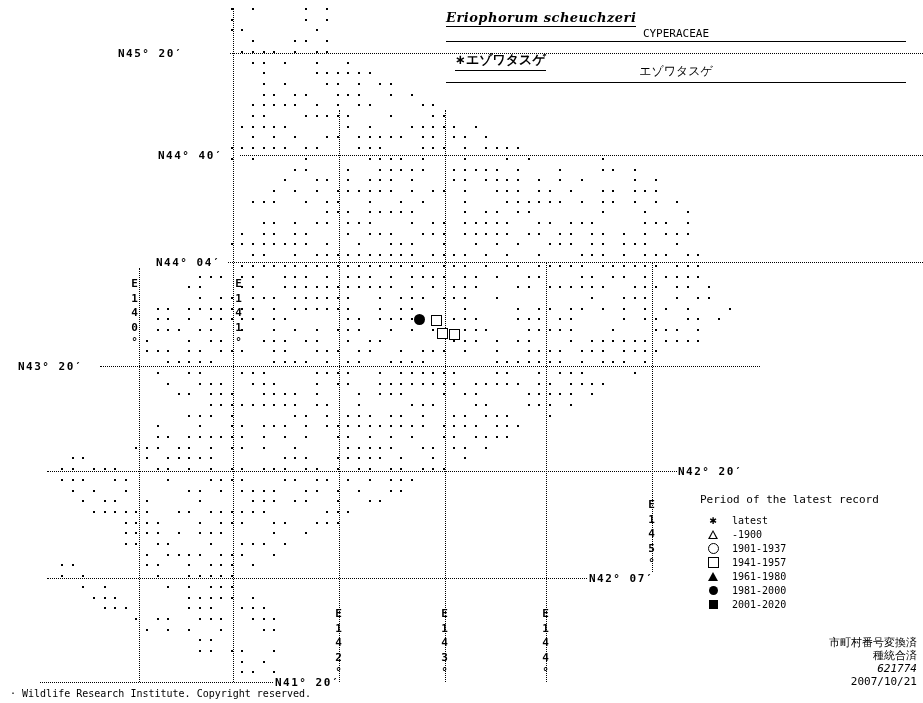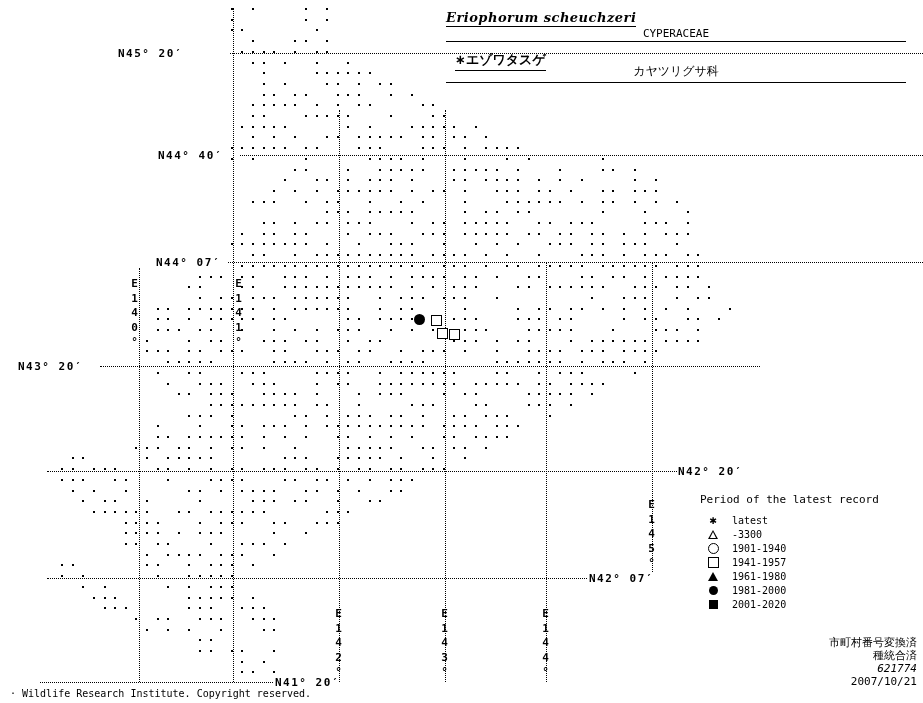--- a/index.html
+++ b/index.html
@@ -124,40 +124,40 @@
   #footer-right .jp{font-family:"DejaVu Sans", sans-serif;font-size:11px;}
   #footer-right .num{font-family:"DejaVu Sans Mono", monospace;font-style:italic;}
   #footer-right .date{font-family:"DejaVu Sans Mono", monospace;}
 </style>
 </head>
 <body>
 
 <div class="abs" id="title-sci">Eriophorum scheuchzeri</div>
 <div class="abs" id="family-latin">CYPERACEAE</div>
 <div class="abs" id="title-jp">∗エゾワタスゲ</div>
-<div class="abs" id="family-jp">カヤツリグサ科</div>
+<div class="abs" id="family-jp">エゾワタスゲ</div>
 
 <div class="abs grid-h" style="left:230px;top:53px;width:693px;"></div>
 <div class="abs grid-h" style="left:240px;top:155px;width:683px;"></div>
 <div class="abs grid-h" style="left:228px;top:262px;width:695px;"></div>
 <div class="abs grid-h" style="left:100px;top:366px;width:660px;"></div>
 <div class="abs grid-h" style="left:47px;top:471px;width:630px;"></div>
 <div class="abs grid-h" style="left:47px;top:578px;width:540px;"></div>
 <div class="abs grid-h" style="left:40px;top:682px;width:233px;"></div>
 
 <div class="abs grid-v" style="left:139px;top:268px;height:414px;"></div>
 <div class="abs grid-v" style="left:233px;top:8px;height:674px;"></div>
 <div class="abs grid-v" style="left:339px;top:110px;height:572px;"></div>
 <div class="abs grid-v" style="left:445px;top:110px;height:572px;"></div>
 <div class="abs grid-v" style="left:546px;top:262px;height:420px;"></div>
 <div class="abs grid-v" style="left:652px;top:262px;height:310px;"></div>
 
 <div class="abs lat-label" style="left:118px;top:47px;">N45° 20′</div>
 <div class="abs lat-label" style="left:158px;top:149px;">N44° 40′</div>
-<div class="abs lat-label" style="left:156px;top:256px;">N44° 07′</div>
+<div class="abs lat-label" style="left:156px;top:256px;">N44° 04′</div>
 <div class="abs lat-label" style="left:18px;top:360px;">N43° 20′</div>
 <div class="abs lat-label" style="left:678px;top:465px;">N42° 20′</div>
 <div class="abs lat-label" style="left:589px;top:572px;">N42° 07′</div>
 <div class="abs lat-label" style="left:275px;top:676px;">N41° 20′</div>
 
 <div class="abs lon-label" style="left:128px;top:277px;">E140°</div>
 <div class="abs lon-label" style="left:232px;top:277px;">E141°</div>
 <div class="abs lon-label" style="left:332px;top:607px;">E142°</div>
 <div class="abs lon-label" style="left:438px;top:607px;">E143°</div>
 <div class="abs lon-label" style="left:539px;top:607px;">E144°</div>
@@ -1225,27 +1225,27 @@
     <div class="legend-row">
       <span class="legend-sym">
           <span class="sym-star">✱</span>
         </span>
       <span class="legend-label">latest</span>
     </div>
     <div class="legend-row">
       <span class="legend-sym">
           <span class="sym-tri-open"></span>
         </span>
-      <span class="legend-label">   -3300</span>
+      <span class="legend-label">   -1900</span>
     </div>
     <div class="legend-row">
       <span class="legend-sym">
           <span class="sym-circ-open"></span>
         </span>
-      <span class="legend-label">1901-1940</span>
+      <span class="legend-label">1901-1937</span>
     </div>
     <div class="legend-row">
       <span class="legend-sym">
           <span class="sym-sq-open"></span>
         </span>
       <span class="legend-label">1941-1957</span>
     </div>
     <div class="legend-row">
       <span class="legend-sym">
           <span class="sym-tri-fill"></span>

